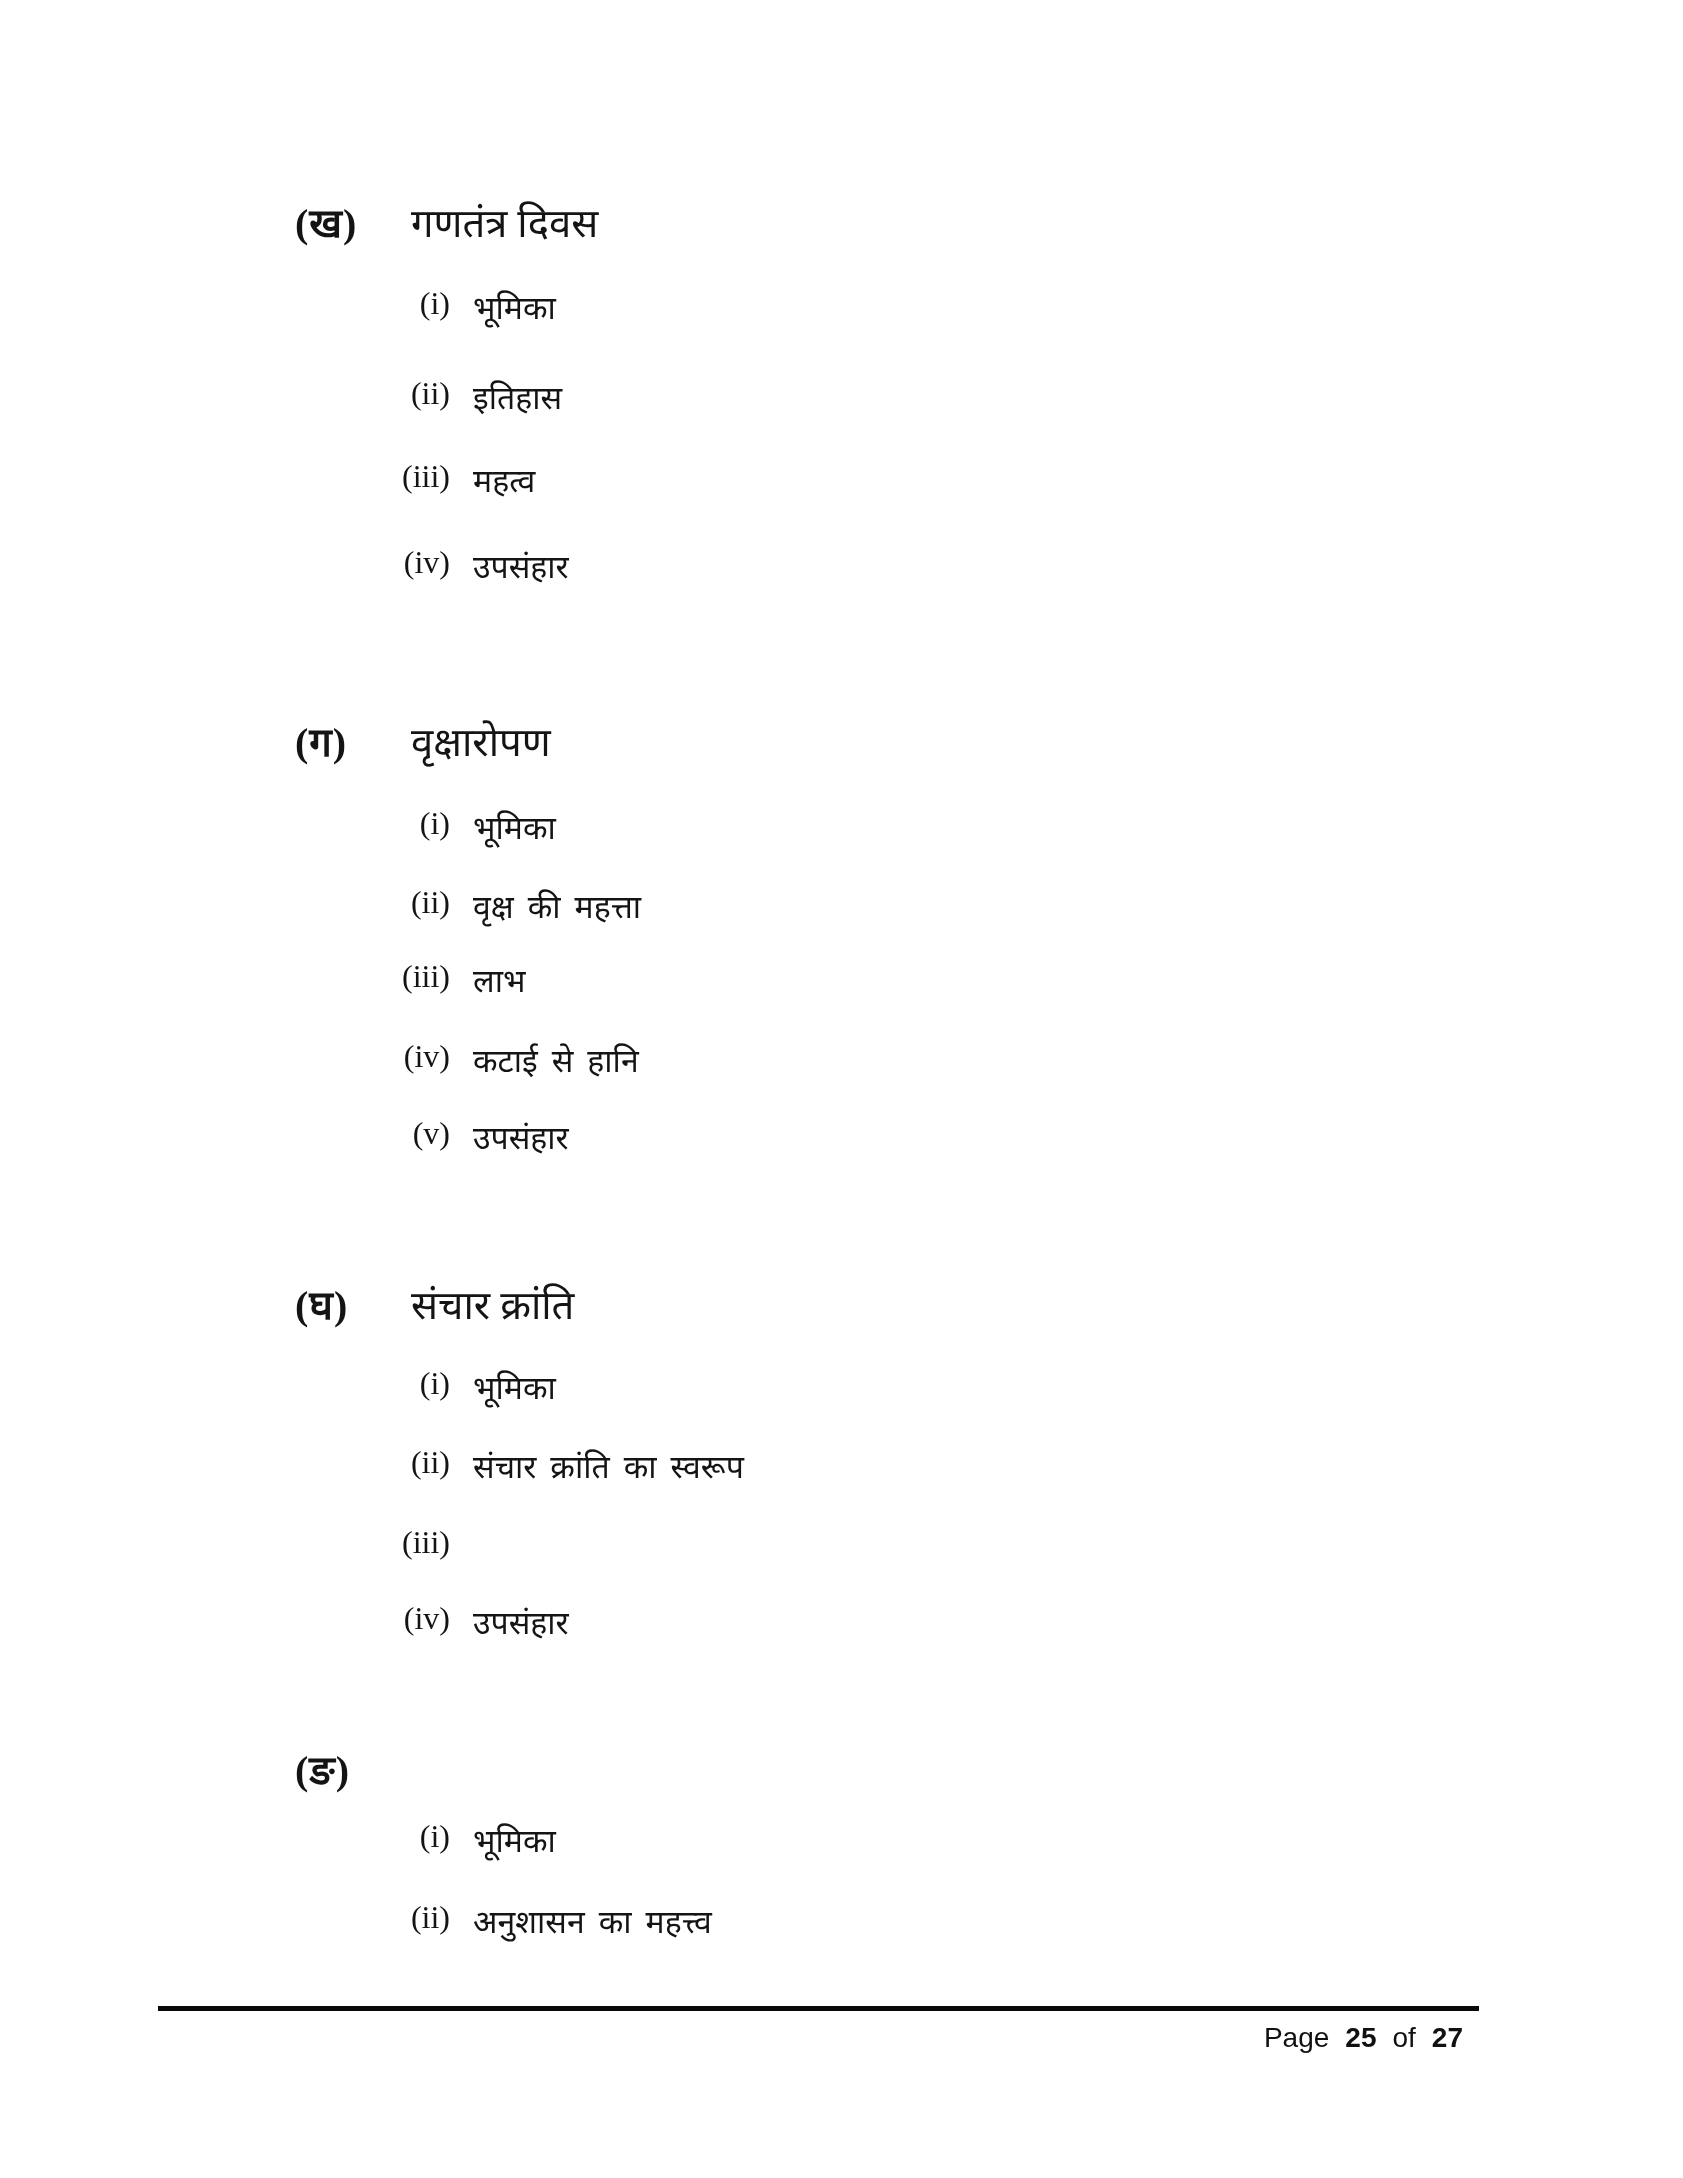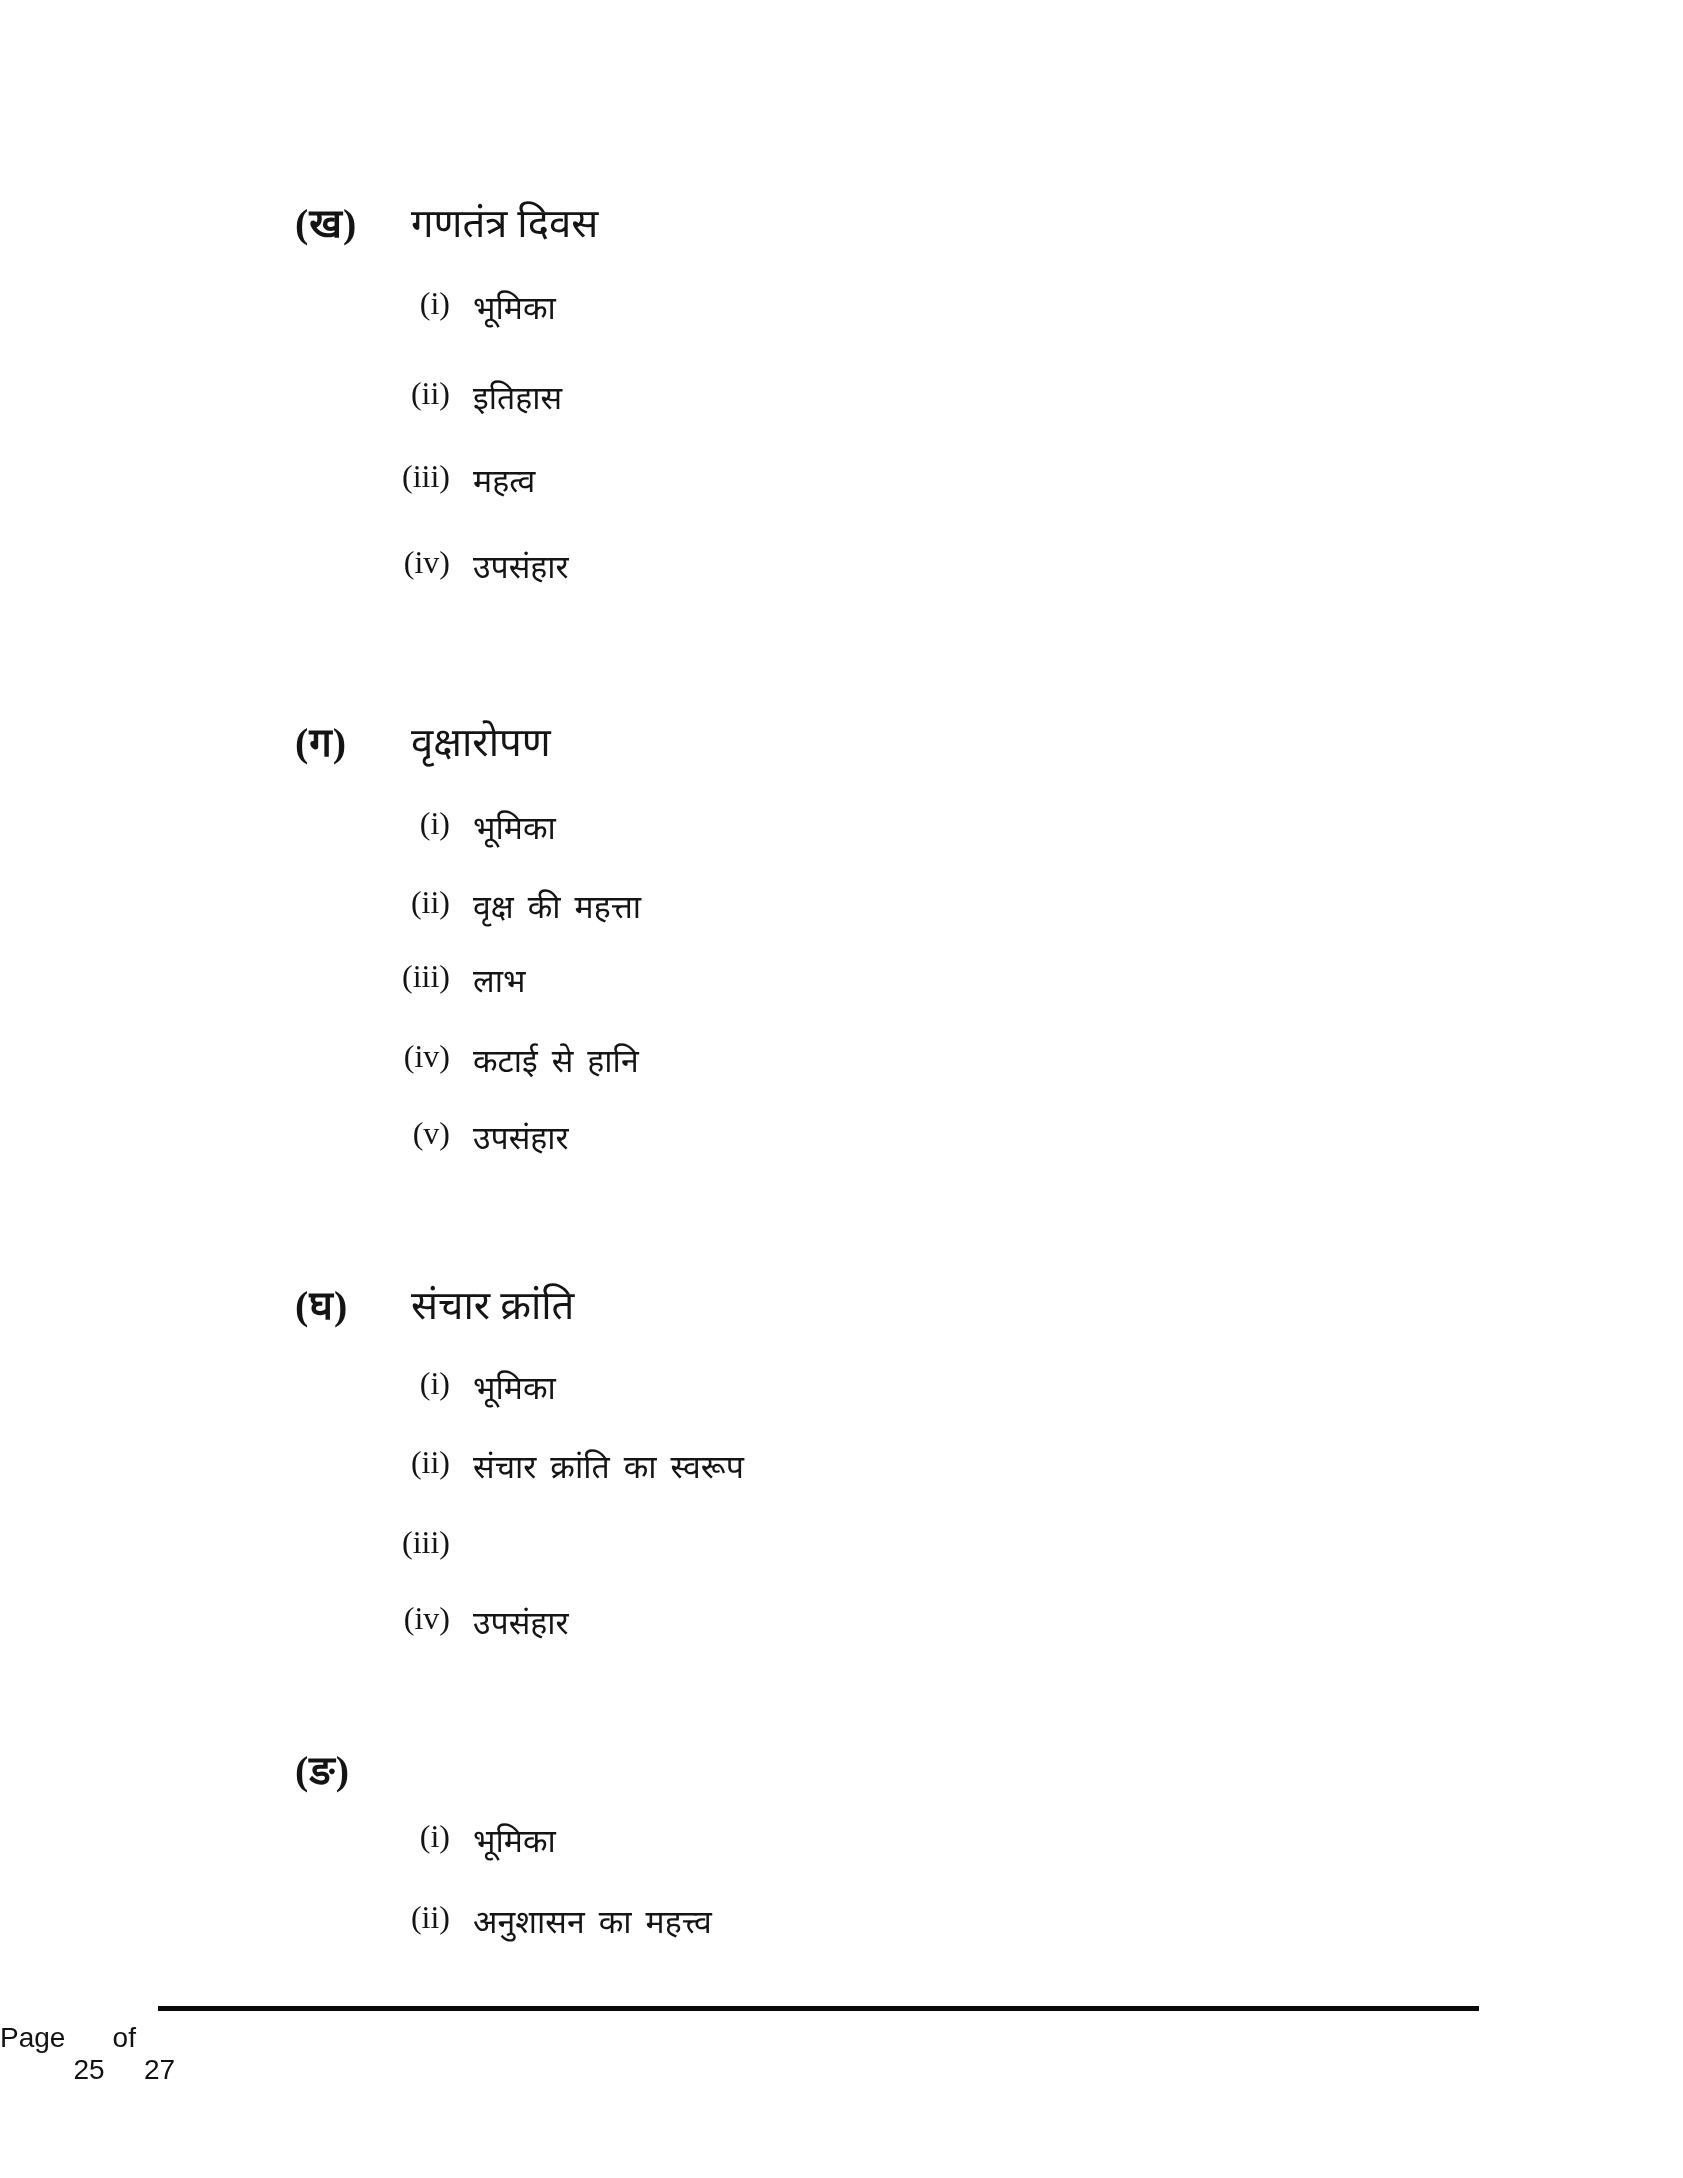--- a/index.html
+++ b/index.html
@@ -62,27 +62,27 @@
     width: 1321px;
     height: 5px;
     background: #0a0a0a;
   }
   .footer-text {
     position: absolute;
     top: 2022px;
     left: 0;
     width: 1463px;
     display: flex;
-    justify-content: flex-start;
-    gap: 8px;
+    justify-content: flex-end;
+    gap: 16px;
     font-family: "Liberation Sans", "DejaVu Sans", sans-serif;
     font-size: 28px;
     color: #111111;
   }
-  .footer-text .bold { font-weight: 400; margin-top: 32px; }
+  .footer-text .bold { font-weight: 700; }
 </style>
 </head>
 <body>
 
 <div class="page">
 
   <div class="row" style="top:194px">
     <span class="section-label">(ख)</span>
     <span class="section-title">गणतंत्र दिवस</span>
   </div>

